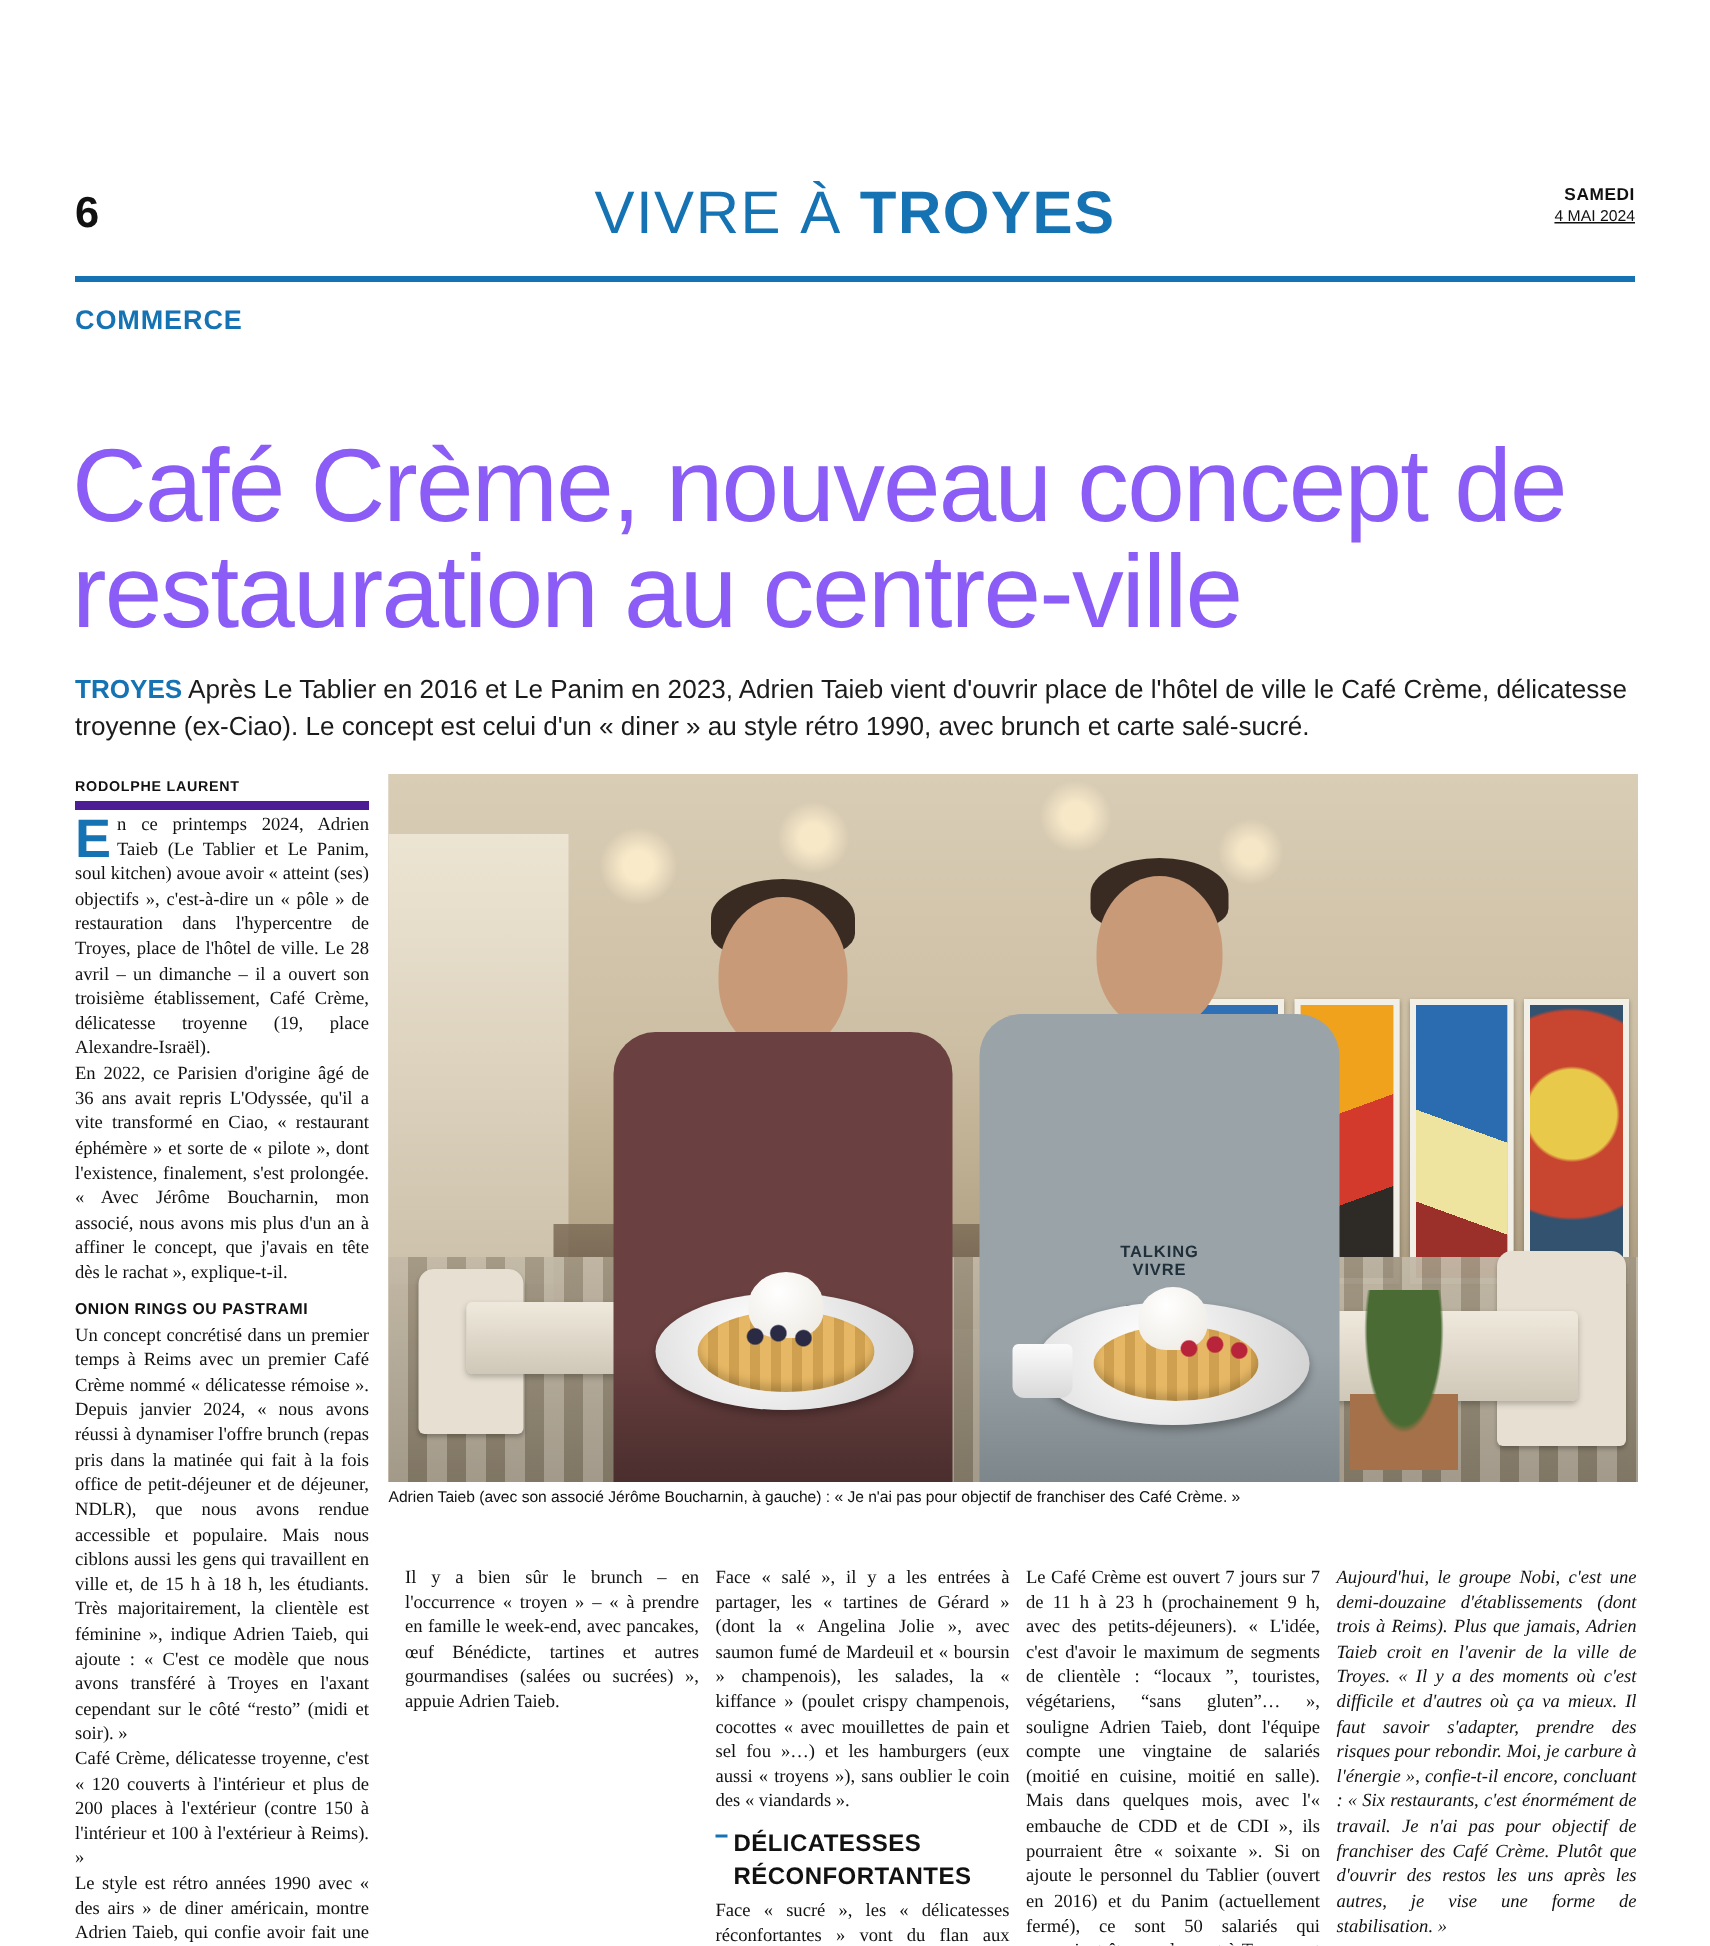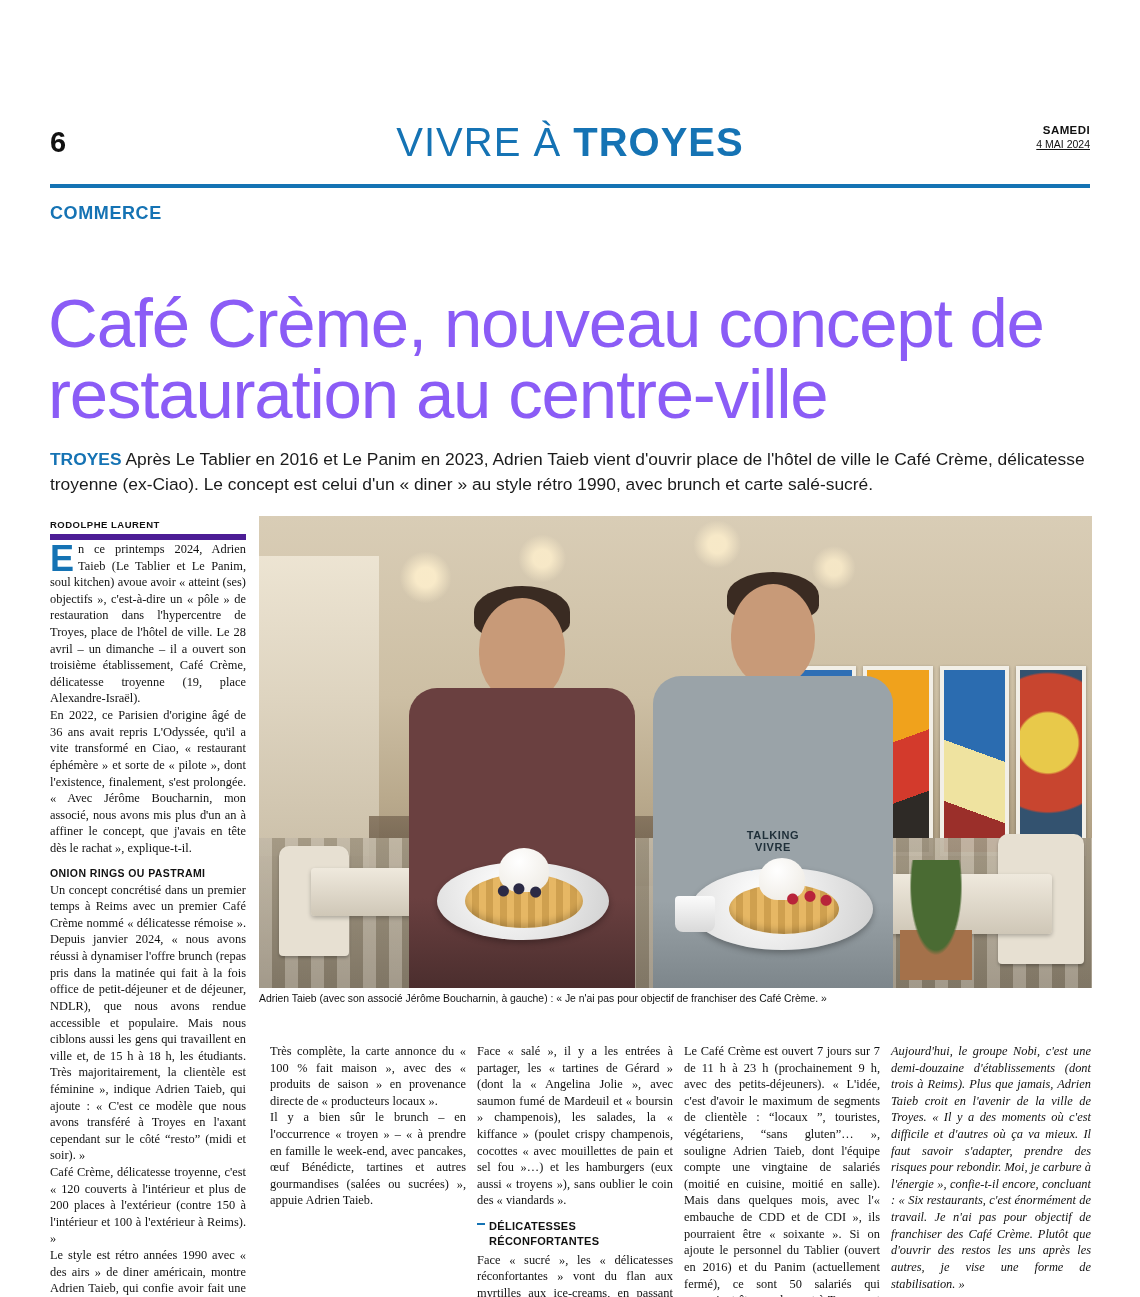--- a/index.html
+++ b/index.html
@@ -378,21 +378,21 @@
     hyphens: auto;
   }
   .bcol p { margin: 0; }
   .bcol.c2 { left: 270px; }
   .bcol.c3 { left: 477px; }
   .bcol.c4 { left: 684px; }
   .bcol.c5 { left: 891px; width: 200px; }
 
   .subhead-rule {
     font-family: "Liberation Sans", sans-serif;
-    font-size: 11px;
+    font-size: 16px;
     font-weight: bold;
     letter-spacing: 0.3px;
     color: #111;
     margin: 10px 0 3px 0;
     position: relative;
     padding-left: 12px;
   }
   .subhead-rule::before {
     content: "";
     position: absolute;
@@ -474,21 +474,20 @@
 
     <div class="plate right"></div>
     <div class="waffle w2"></div>
     <div class="cream k2"></div>
     <div class="berries red"></div>
     <div class="jug"></div>
   </div>
   <div class="caption">Adrien Taieb (avec son associé Jérôme Boucharnin, à gauche) : « Je n'ai pas pour objectif de franchiser des Café Crème. »</div>
 
   <div class="bcol c2">
-    <p>Très complète, la carte annonce du « 100 % fait maison », avec des « produits de saison » en provenance directe de « producteurs locaux ».</p>
     <p>Il y a bien sûr le brunch – en l'occurrence « troyen » – « à prendre en famille le week-end, avec pancakes, œuf Bénédicte, tartines et autres gourmandises (salées ou sucrées) », appuie Adrien Taieb.</p>
   </div>
 
   <div class="bcol c3">
     <p>Face « salé », il y a les entrées à partager, les « tartines de Gérard » (dont la « Angelina Jolie », avec saumon fumé de Mardeuil et « boursin » champenois), les salades, la « kiffance » (poulet crispy champenois, cocottes « avec mouillettes de pain et sel fou »…) et les hamburgers (eux aussi « troyens »), sans oublier le coin des « viandards ».</p>
     <div class="subhead-rule">DÉLICATESSES RÉCONFORTANTES</div>
     <p>Face « sucré », les « délicatesses réconfortantes » vont du flan aux myrtilles aux ice-creams, en passant par les « french crêpes » et la gamme de pancakes.</p>
   </div>
 
   <div class="bcol c4">

